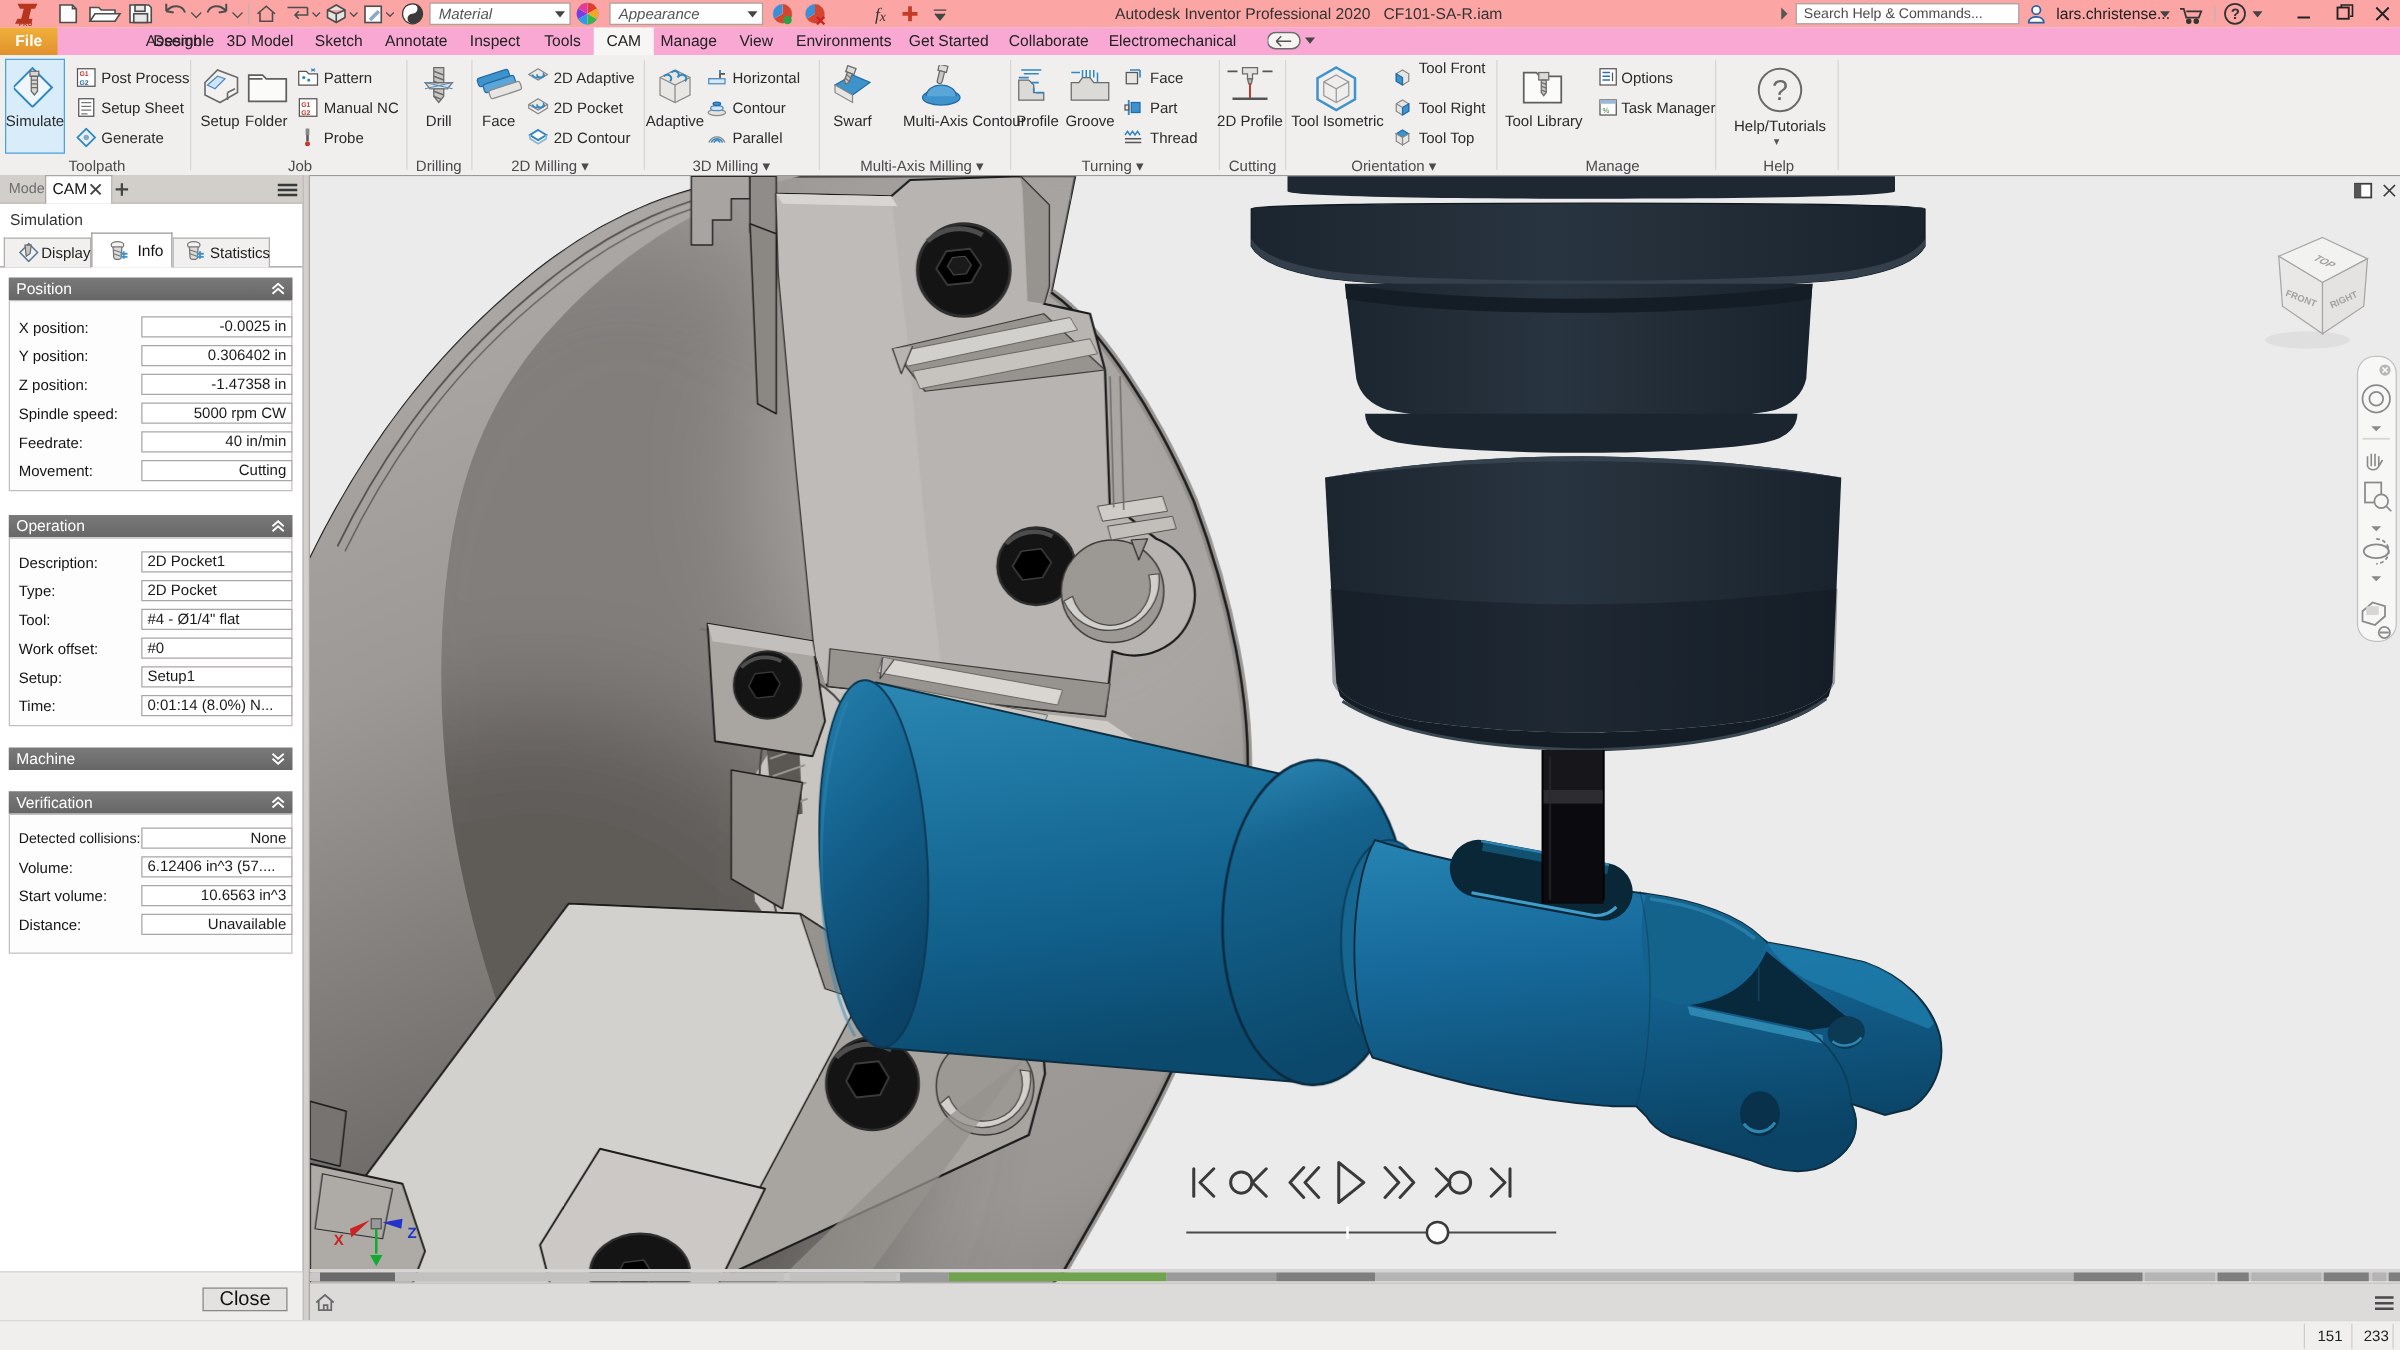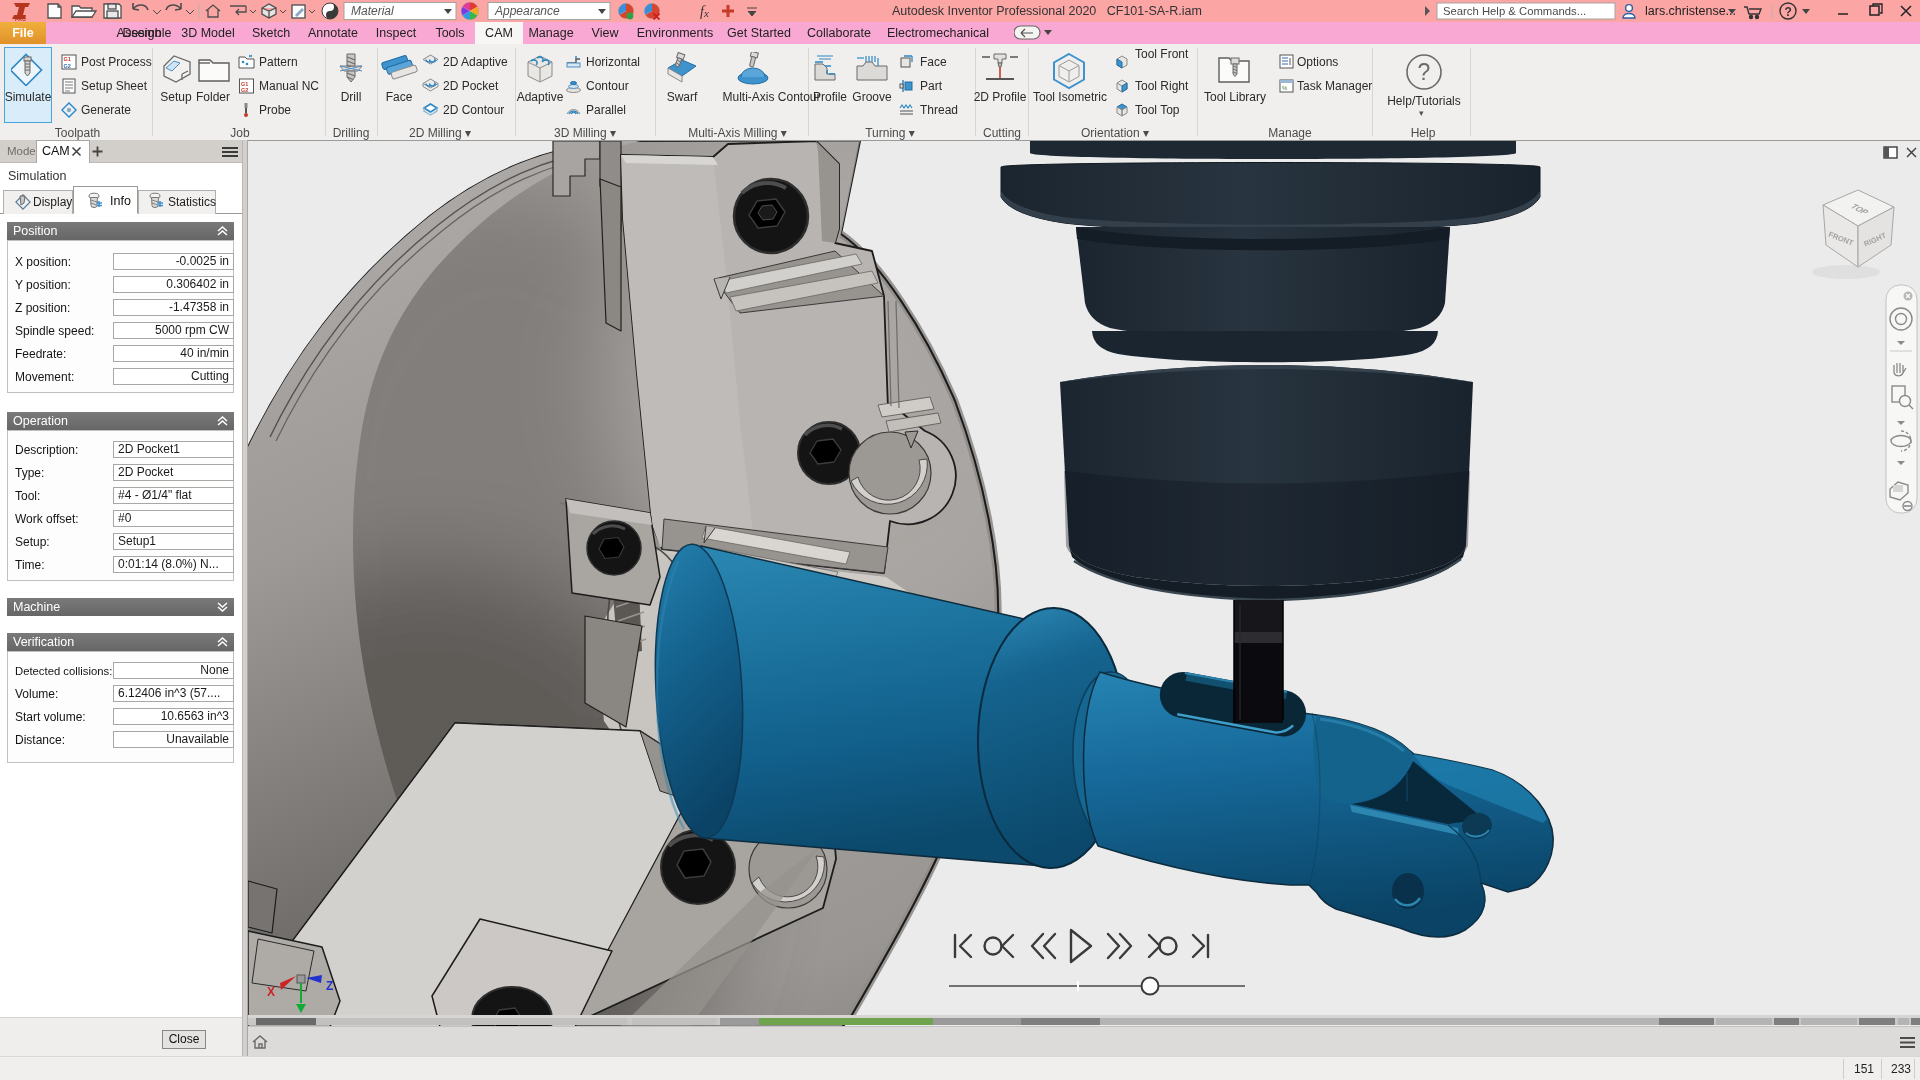--- a/index.html
+++ b/index.html
@@ -504,21 +504,21 @@
     <div class="gbody" style="top:511px;height:112px"></div>
     <div class="flabel" style="top:525px;font-size:11.3px">Detected collisions:</div>
       <div class="fval vr" style="top:522px">None</div>
     <div class="flabel" style="top:547px">Volume:</div>
       <div class="fval" style="top:545px">6.12406 in^3 (57....</div>
     <div class="flabel" style="top:570px">Start volume:</div>
       <div class="fval vr" style="top:568px">10.6563 in^3</div>
     <div class="flabel" style="top:593px">Distance:</div>
       <div class="fval vr" style="top:591px">Unavailable</div>
   </div>
-  <div class="abs" style="left:162px;top:1030px;width:44px;height:19px;background:#e4e2e0;border:1px solid #8a8886;box-sizing:border-box;text-align:center;line-height:17px;font-size:12px;color:#111;z-index:5">Close</div>
+  <div class="abs" style="left:162px;top:1030px;width:68px;height:19px;background:#e4e2e0;border:1px solid #8a8886;box-sizing:border-box;text-align:center;line-height:17px;font-size:16px;color:#111;z-index:5">Close</div>
   <div id="divider"></div>
   <div id="viewport">
   <svg width="1672" height="886" viewBox="248 140 1672 886" style="position:absolute;left:0;top:0">
     <defs>
       <linearGradient id="bluecyl" x1="0" y1="0" x2="0.18" y2="1">
         <stop offset="0" stop-color="#2c88b4"></stop>
             <stop offset="0.35" stop-color="#1c749f"></stop>
         <stop offset="0.7" stop-color="#115e8a"></stop>
             <stop offset="1" stop-color="#0c4a6d"></stop>
       </linearGradient>

